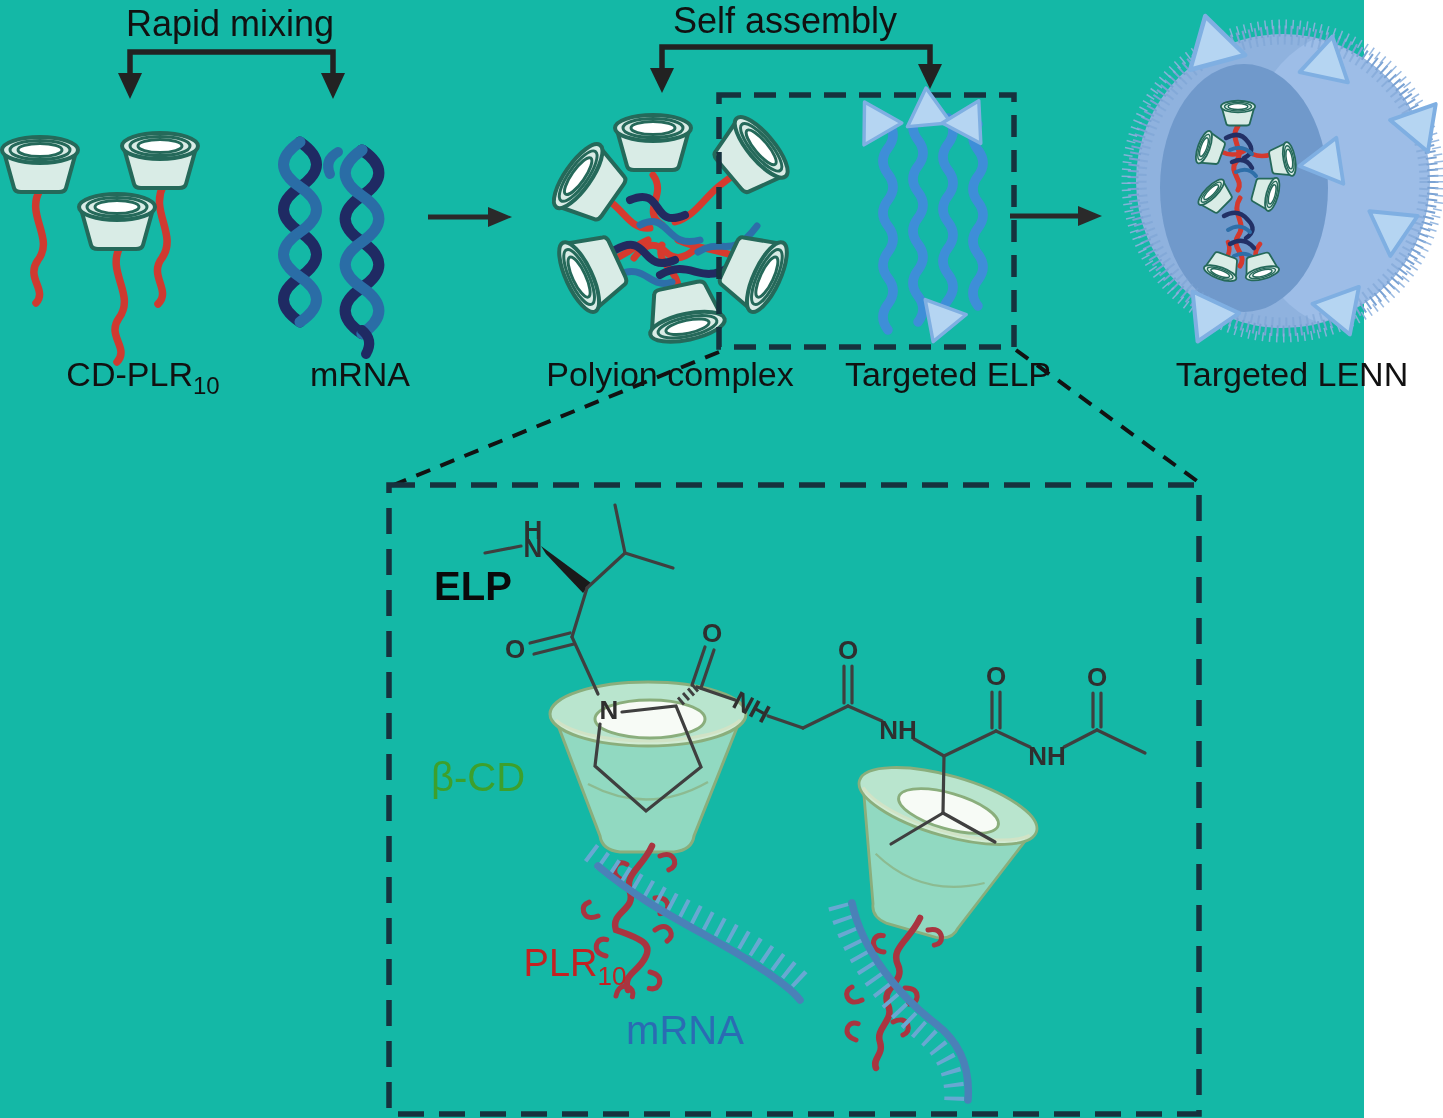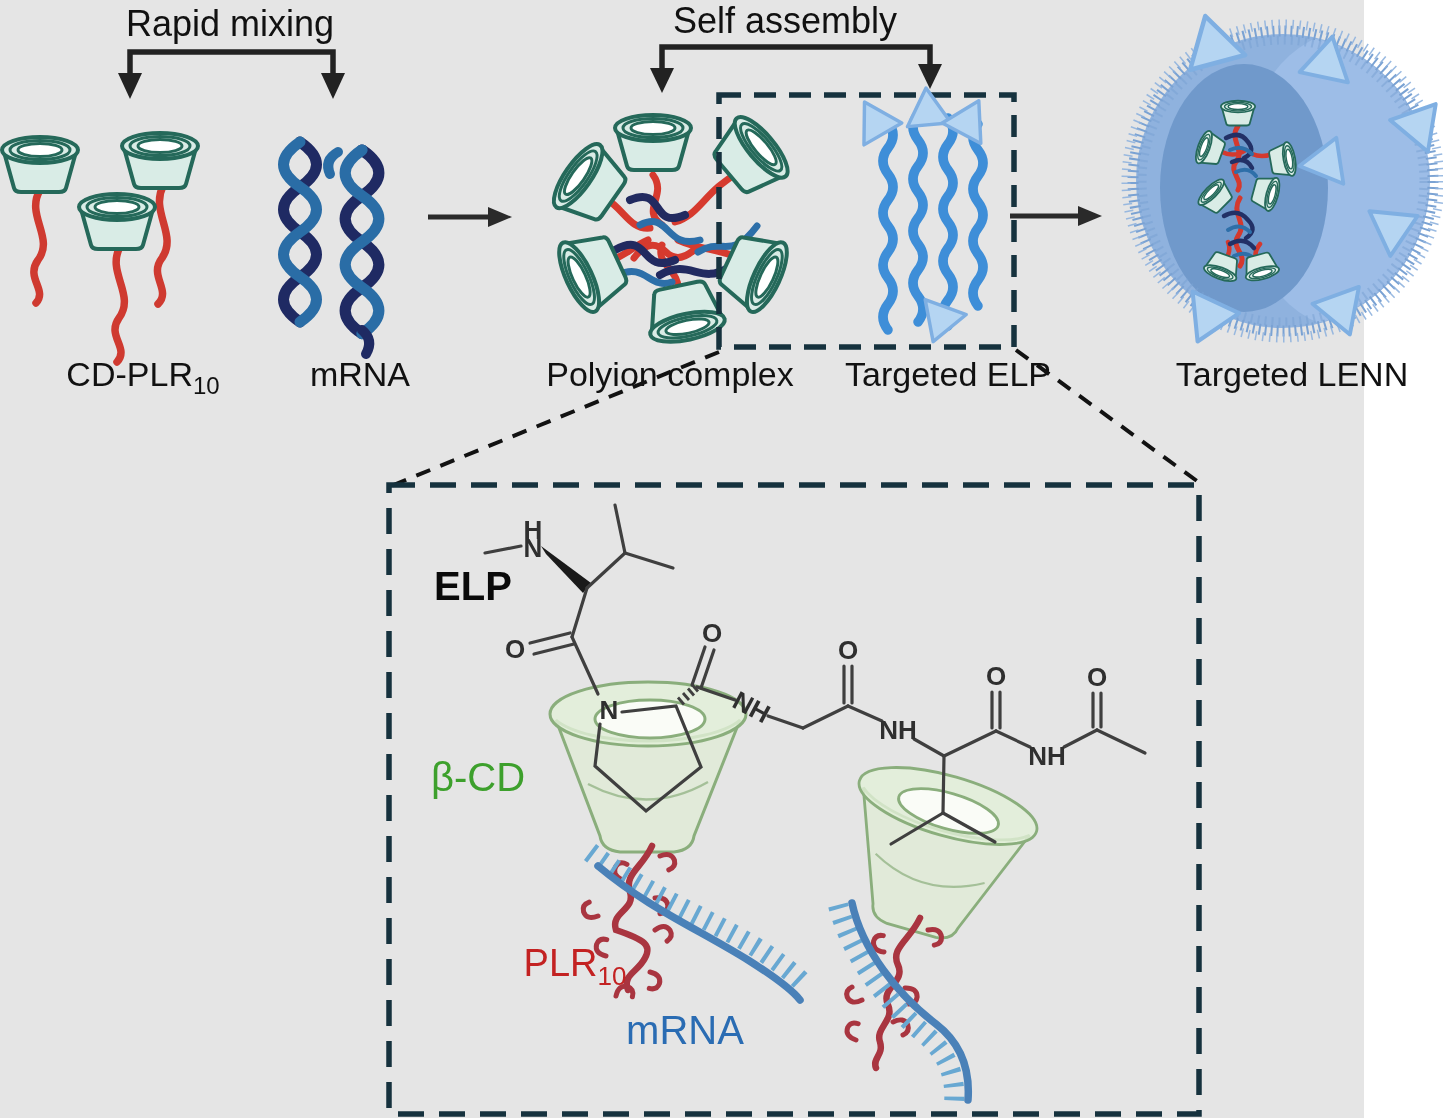--- a/index.html
+++ b/index.html
@@ -1,16 +1,16 @@
 <!DOCTYPE html>
 <html><head>
 <meta charset="utf-8">
 <style>
   html,body{margin:0;padding:0;background:#fff;}
-  #fig{width:1364px;height:1118px;position:relative;background:#e5e5e5;}
+  #fig{width:1364px;height:1118px;position:relative;background:#14b8a6;}
   svg{display:block;}
   text{font-family:"Liberation Sans", sans-serif;}
   .toplbl{font-size:36px;font-weight:500;fill:#111;}
   .stagelbl{font-size:34px;font-weight:500;fill:#111;}
   .sub{font-size:24px;font-weight:500;}
   .atom{font-size:26px;font-weight:600;fill:#2f2f2f;}
   .elplbl{font-size:40px;font-weight:600;fill:#0a0a0a;}
   .bcdlbl{font-size:40px;font-weight:500;fill:#3da02c;}
   .plrlbl{font-size:38px;font-weight:500;fill:#c32222;}
   .plrsub{font-size:26px;font-weight:500;fill:#c32222;}

